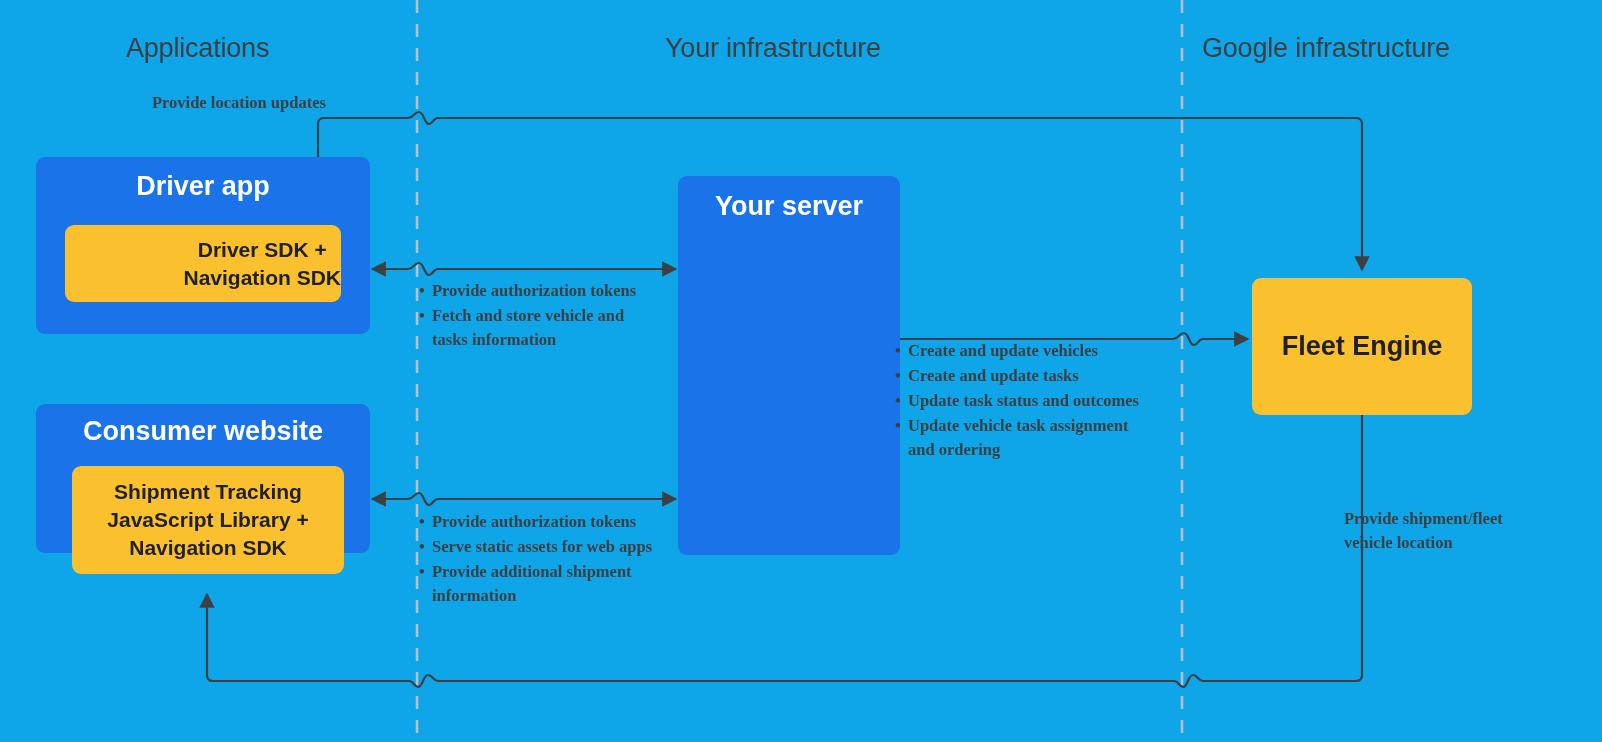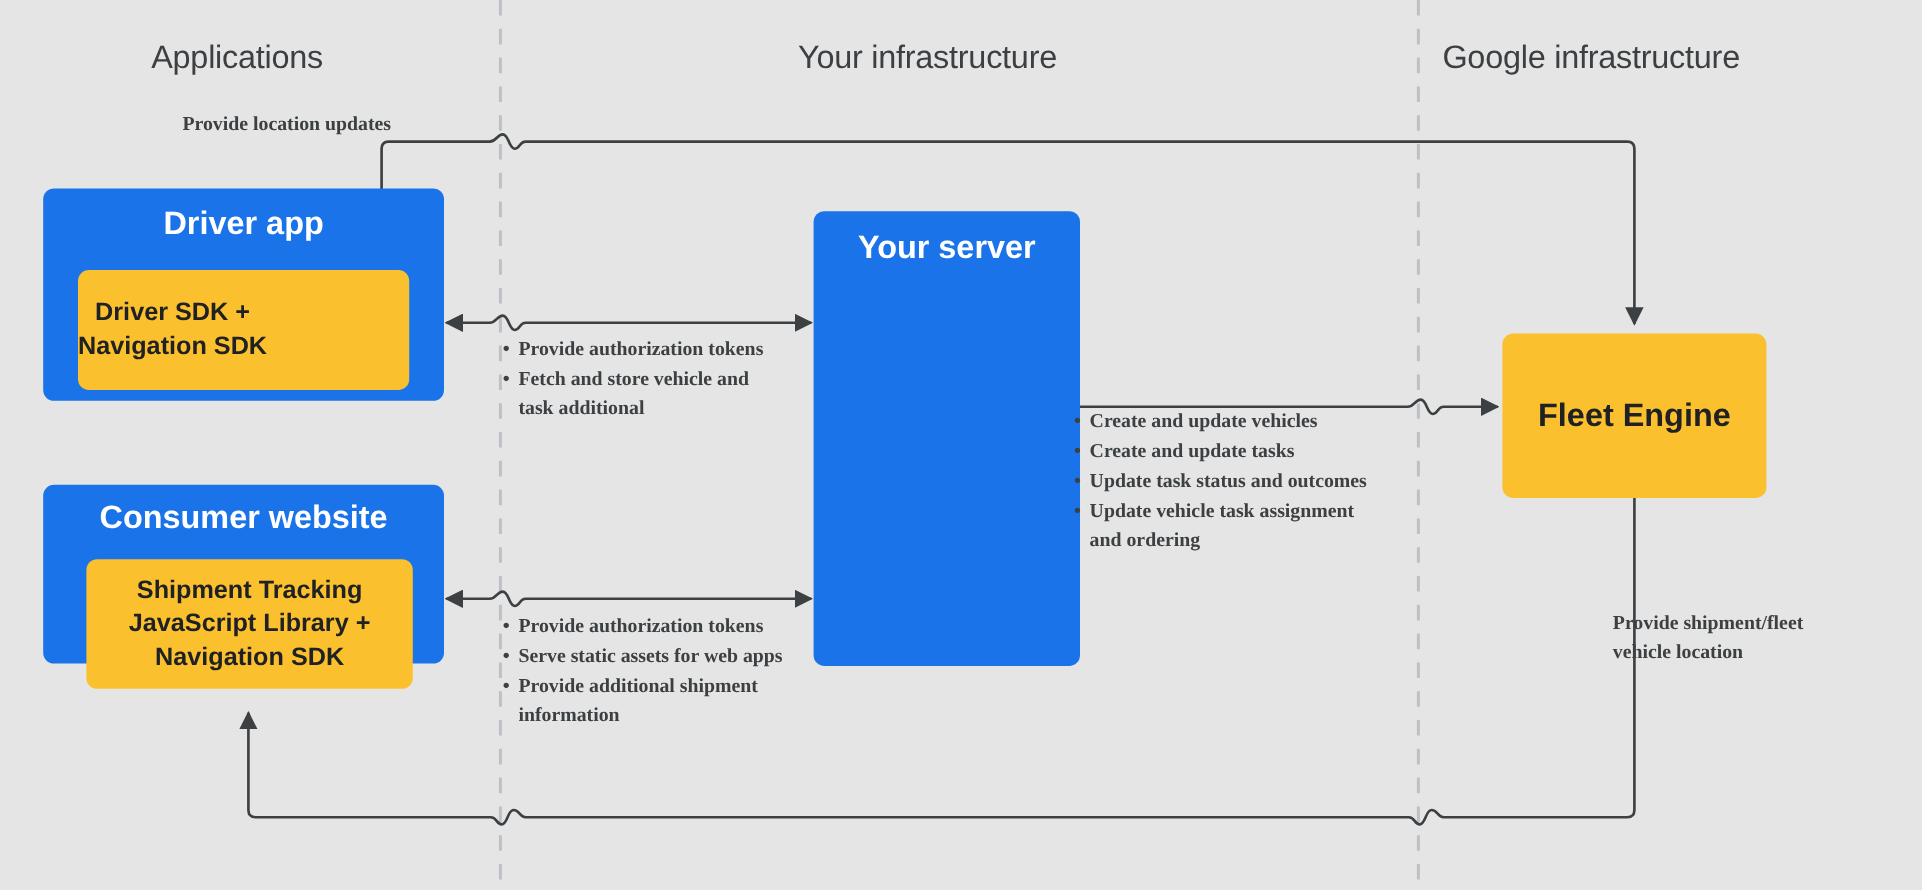--- a/index.html
+++ b/index.html
@@ -8,21 +8,21 @@
     background: #ffffff;
   }
   body {
     font-family: "Liberation Sans", sans-serif;
     -webkit-font-smoothing: antialiased;
   }
   #canvas {
     position: relative;
     width: 1602px;
     height: 742px;
-    background: #e5e5e5;
+    background: #0ea5e9;
     overflow: hidden;
   }
   svg.layer {
     position: absolute;
     left: 0;
     top: 0;
     width: 1602px;
     height: 742px;
     pointer-events: none;
   }
@@ -62,24 +62,24 @@
     color: #ffffff;
   }
 
   
   #driver-app {
     left: 36px; top: 157px; width: 334px; height: 177px;
   }
   #driver-app .node-title { top: 14px; font-size: 27px; }
   #driver-sdk {
     position: absolute;
-    left: 29px; top: 68px; width: 276px; height: 100px;
+    left: 29px; top: 68px; width: 276px; height: 77px;
     background: #fbc02d;
     border-radius: 9px;
-    display: flex; align-items: center; justify-content: flex-start;
+    display: flex; align-items: center; justify-content: flex-end;
   }
   #driver-sdk .inner-label {
     color: #202124;
     font-size: 21px;
     font-weight: bold;
     line-height: 1.32;
     text-align: center;
     white-space: pre-line;
   }
 
@@ -243,21 +243,21 @@
   </div>
 
   <div class="node yellow" id="fleet-engine">
     <div class="fe-label">Fleet Engine</div>
   </div>
 
   <div class="anno plain" id="label-location-updates">Provide location updates</div>
 
   <ul class="bullets anno" id="list-driver-server">
     <li>Provide authorization tokens</li>
-    <li>Fetch and store vehicle and task additional</li>
+    <li>Fetch and store vehicle and tasks information</li>
   </ul>
 
   <ul class="bullets anno" id="list-web-server">
     <li>Provide authorization tokens</li>
     <li>Serve static assets for web apps</li>
     <li>Provide additional shipment information</li>
   </ul>
 
   <ul class="bullets anno" id="list-server-fleet">
     <li>Create and update vehicles</li>

